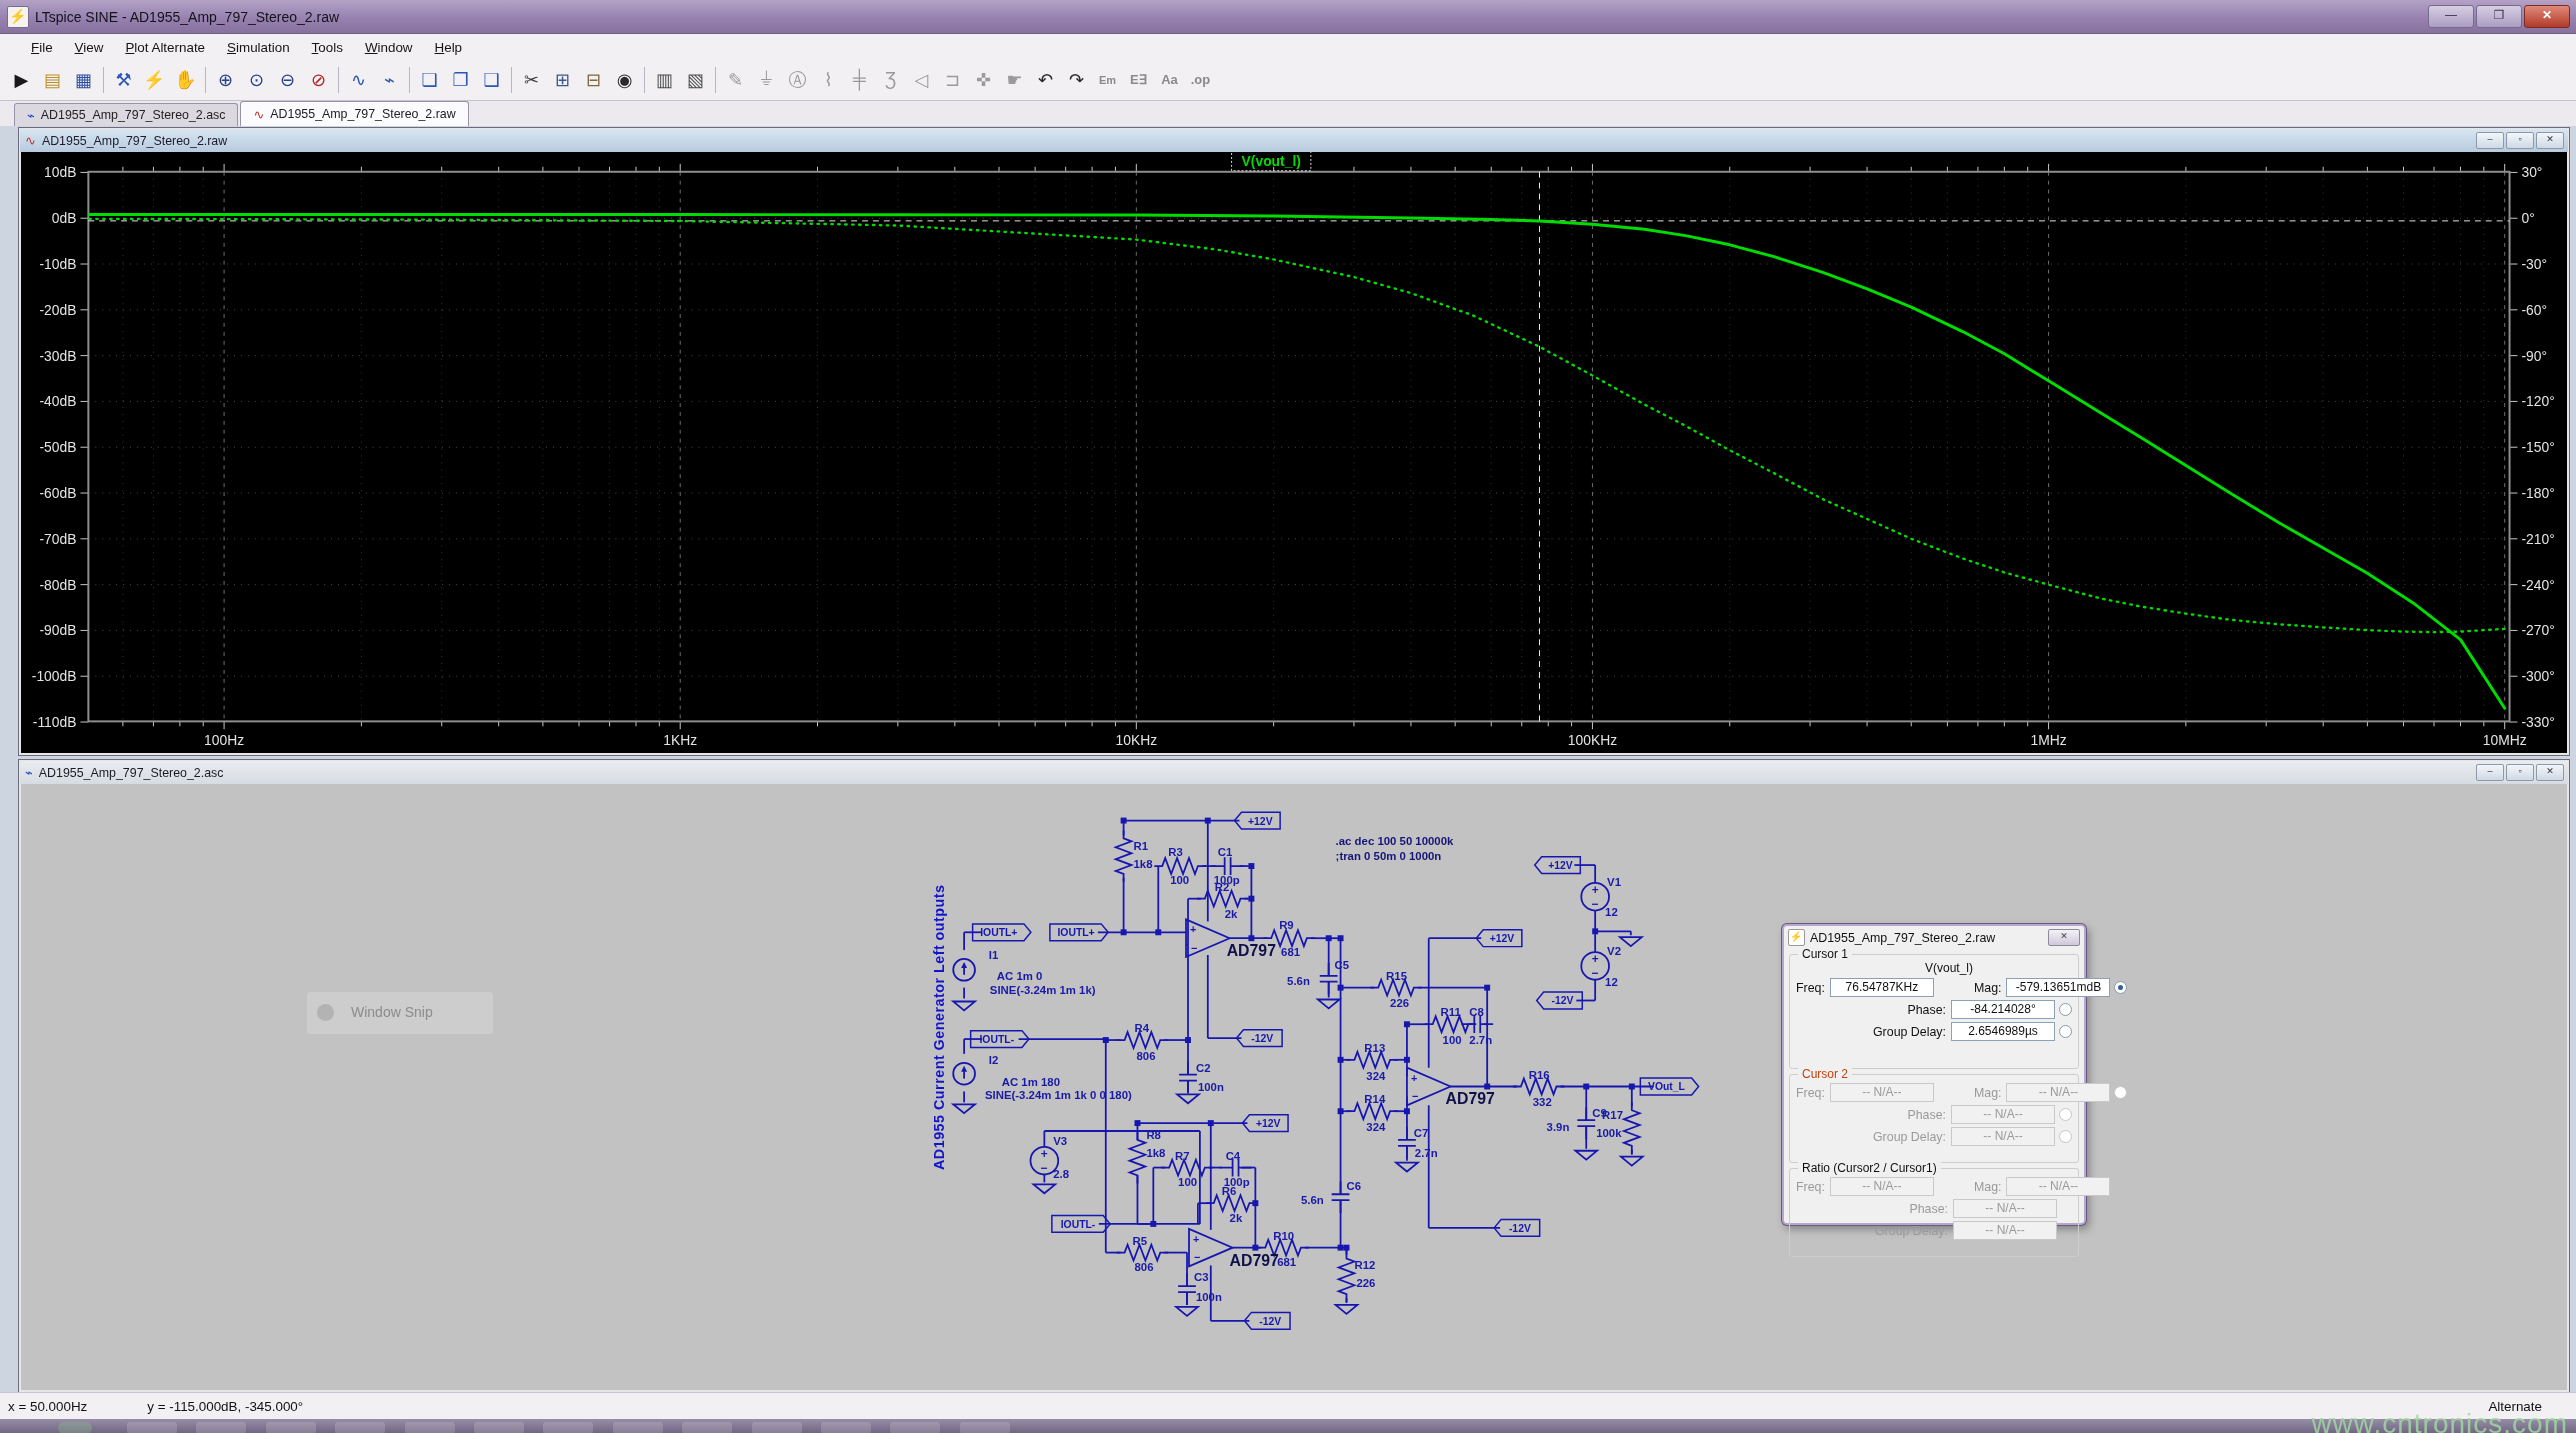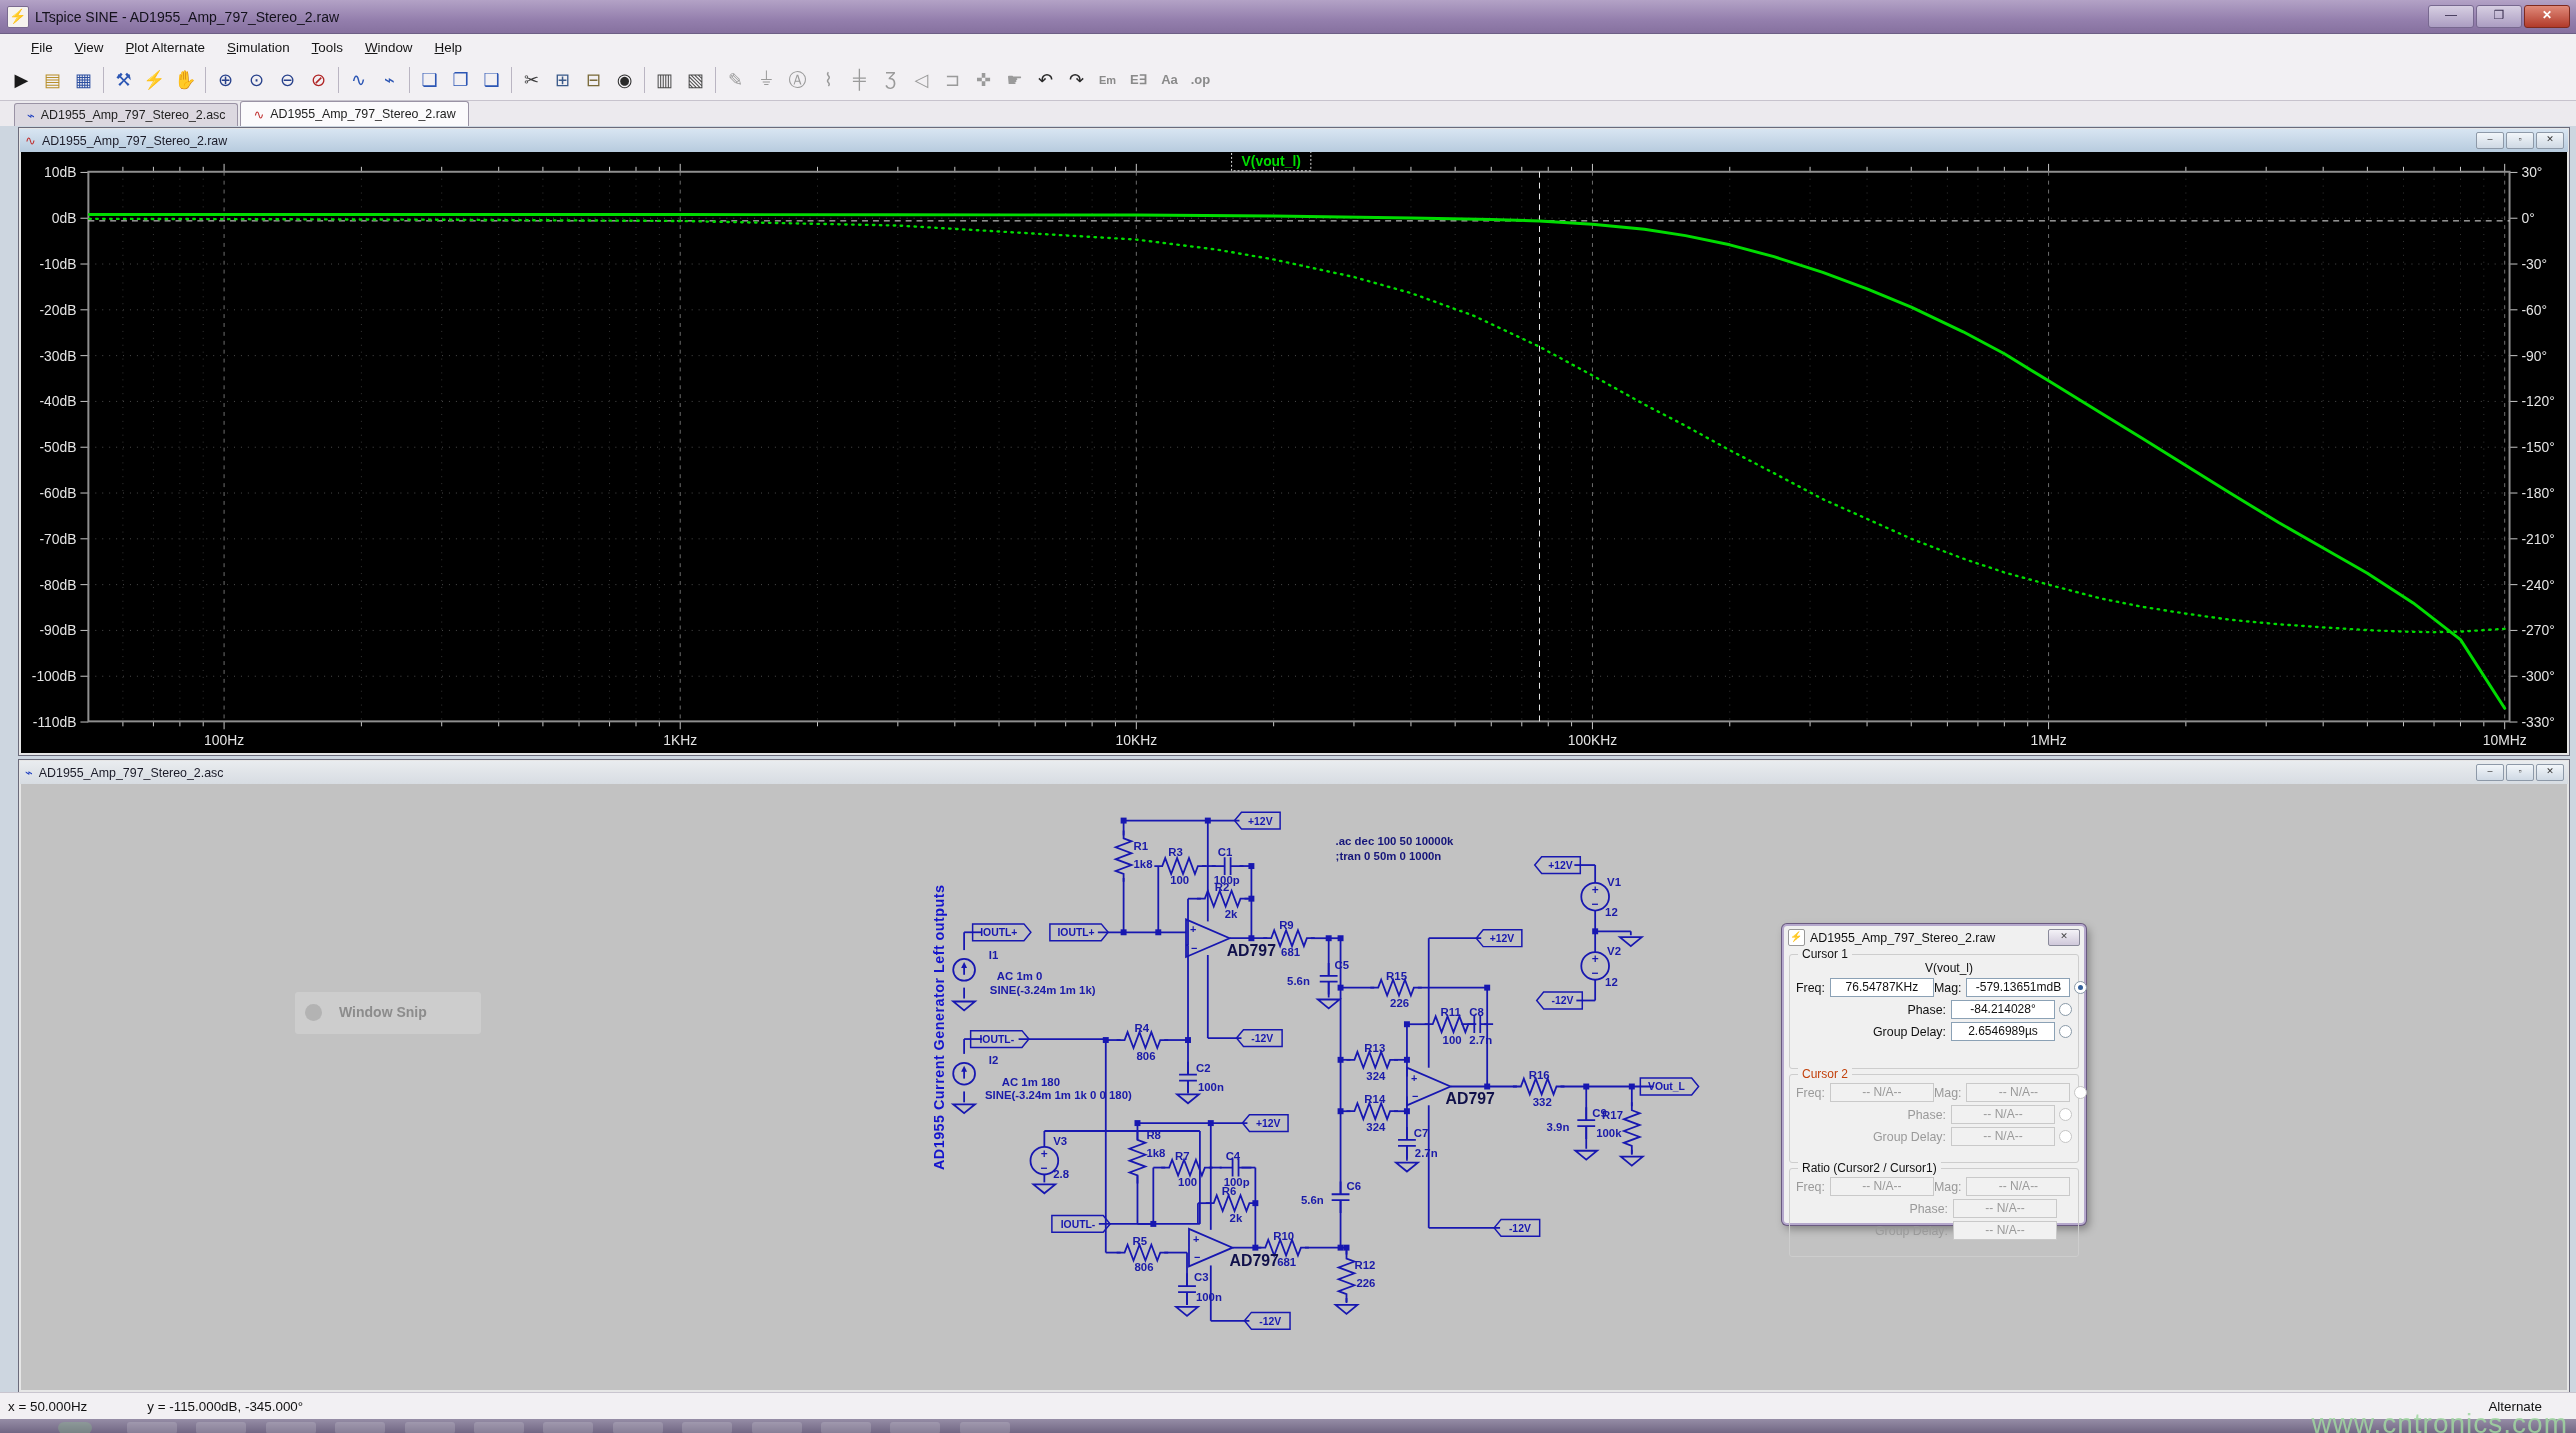--- a/index.html
+++ b/index.html
@@ -52,42 +52,42 @@
     border-top:1px solid #c9c5cf;font-size:13.4px;color:#111;display:flex;align-items:center;box-sizing:border-box;}
   .statusbar .sx{margin-left:8px;}
   .statusbar .sy{margin-left:60px;}
   .statusbar .smode{margin-left:auto;margin-right:34px;}
   .taskbar{position:absolute;left:0;top:1419px;width:100%;height:15px;
     background:linear-gradient(#968da6,#6e6481);overflow:hidden;}
   .tk-ico{position:absolute;top:3px;width:50px;height:12px;border-radius:3px;background:rgba(255,255,255,0.16);}
   .watermark{position:absolute;left:2271px;top:1408px;width:297px;text-align:right;
     font-size:28px;color:rgba(160,215,160,0.85);letter-spacing:1px;z-index:99;}
   
-  .ghost{position:absolute;left:295px;top:992px;width:186px;height:42px;z-index:30;
-    background:rgba(252,252,252,0.20);border-radius:3px;font-weight:bold;}
+  .ghost{position:absolute;left:307px;top:992px;width:186px;height:42px;z-index:30;
+    background:rgba(252,252,252,0.20);border-radius:3px;}
   .ghost .gc{position:absolute;left:10px;top:12px;width:17px;height:17px;border-radius:50%;
     background:rgba(120,120,120,0.30);}
   .ghost .gt{position:absolute;left:44px;top:12px;font-size:14px;color:rgba(105,105,105,0.65);}
   
   .dlg{position:absolute;left:1782px;top:924px;width:304px;height:301px;z-index:40;
     background:#f0f0f0;border:2px solid #b5a8cc;border-radius:5px;box-shadow:0 0 0 1px #6a5a80,3px 4px 8px rgba(0,0,0,0.35);
     font-size:12.4px;color:#111;box-sizing:border-box;}
   .dlg-tb{height:23px;display:flex;align-items:center;padding:0 4px;}
   .dlg-ico{width:15px;height:15px;background:#fff;border:1px solid #999;border-radius:2px;color:#8b1a1a;
     font-size:10px;line-height:14px;text-align:center;margin-right:5px;font-weight:bold;}
   .dlg-title{font-size:12.4px;}
   .dlg-close{margin-left:auto;width:30px;height:15px;border:1px solid #8a8a9a;border-radius:2px;
     background:linear-gradient(#f4f2f7,#cfc8da);font-size:9px;line-height:13px;text-align:center;color:#444;}
   .grp{position:relative;border:1px solid #cdcdcd;border-radius:3px;margin:5px 5px 0 5px;padding-top:6px;}
   .grp-t{position:absolute;top:-8px;left:8px;background:#f0f0f0;padding:0 4px;font-size:12px;}
   .sig{text-align:center;margin:0 0 2px 30px;font-size:12px;}
   .drow{display:flex;align-items:center;height:21px;margin:1px 6px;}
   .lb{text-align:right;padding-right:5px;white-space:nowrap;}
   .lb.f{width:40px;}
-  .lb.fx{flex:1;}
+  .lb.fx{flex:1;padding-left:40px;}
   .bx{width:102px;height:17px;line-height:17px;background:#fff;border:1px solid #8ba1b5;
     text-align:center;font-size:12px;overflow:hidden;white-space:nowrap;flex:none;}
   .radio{width:11px;height:11px;border:1px solid #8a9aa8;border-radius:50%;background:#fff;
     margin-left:4px;flex:none;position:relative;}
   .radio.sel::after{content:"";position:absolute;left:2.5px;top:2.5px;width:5px;height:5px;
     border-radius:50%;background:#33609c;}
   .rsp{width:15px;flex:none;}
   .dis .lb,.dis .sig{color:#9a9a9a;}
   .dis .bx{color:#9a9a9a;background:#f1f1f1;border-color:#c9c9c9;}
   .dis .radio{border-color:#c6c6c6;}

